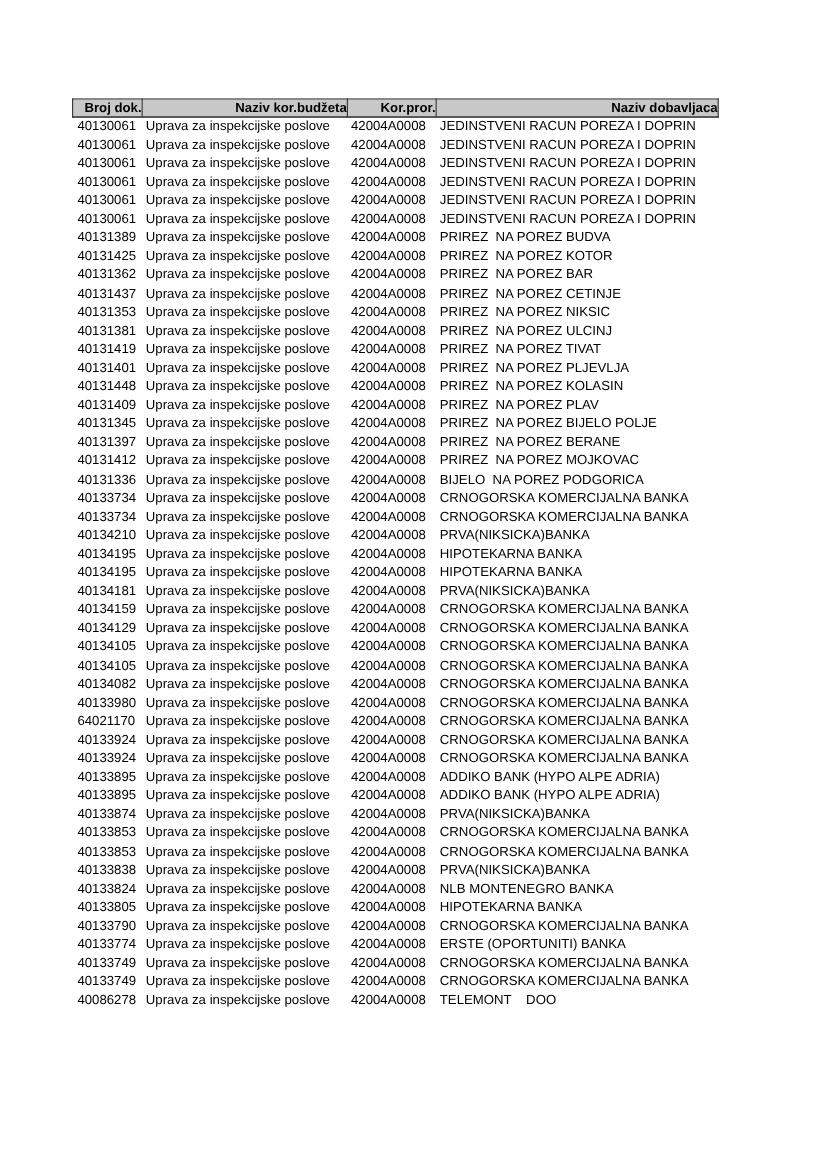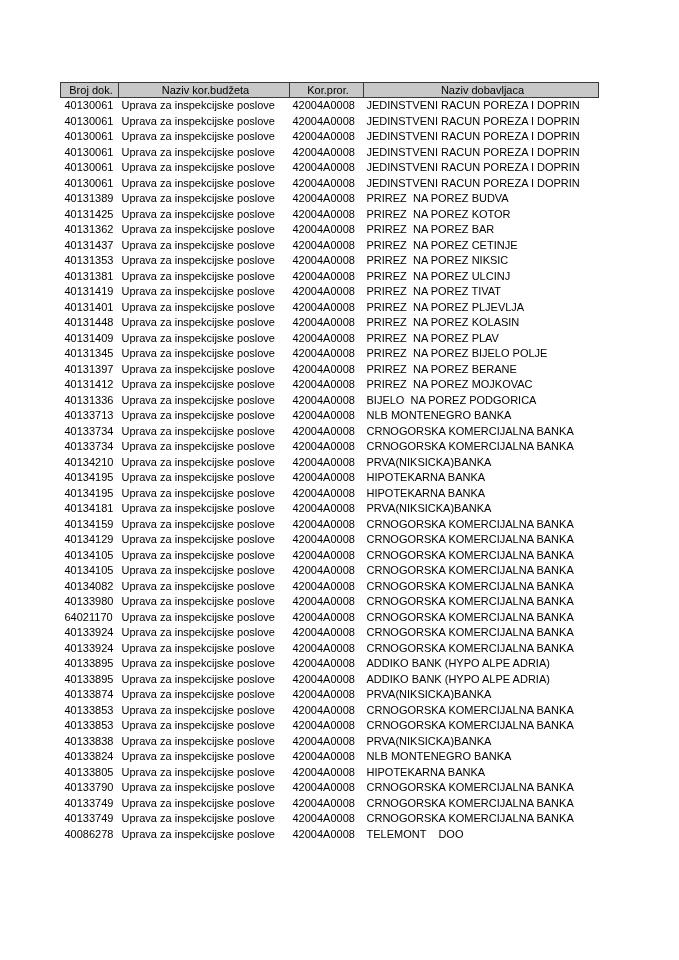--- a/index.html
+++ b/index.html
@@ -17,23 +17,23 @@
   }
   table.grid {
     position: absolute;
     left: 60px; top: 82px;
     border-collapse: collapse;
     table-layout: fixed;
   }
   table.grid th {
     background: #c8c8c8;
     border: 1px solid #3a3a3a;
-    font-weight: normal;
+    font-weight: bold;
     font-size: 11px;
-    text-align: center;
+    text-align: right;
     height: 15px;
     line-height: 14px;
     padding: 0 0 0 3px;
     white-space: pre;
     overflow: hidden;
   }
   table.grid td {
     font-size: 11px;
     height: 15.5px;
     line-height: 15.5px;
@@ -183,168 +183,168 @@
           <td class="c2">42004A0008</td>
           <td class="c3">PRIREZ  NA POREZ MOJKOVAC</td>
         </tr>
         <tr>
           <td class="c0">40131336</td>
           <td class="c1">Uprava za inspekcijske poslove</td>
           <td class="c2">42004A0008</td>
           <td class="c3">BIJELO  NA POREZ PODGORICA</td>
         </tr>
         <tr>
-          <td class="c0">40133713</td>
+          <td class="c0">40133734</td>
+          <td class="c1">Uprava za inspekcijske poslove</td>
+          <td class="c2">42004A0008</td>
+          <td class="c3">CRNOGORSKA KOMERCIJALNA BANKA</td>
+        </tr>
+        <tr>
+          <td class="c0">40133734</td>
+          <td class="c1">Uprava za inspekcijske poslove</td>
+          <td class="c2">42004A0008</td>
+          <td class="c3">CRNOGORSKA KOMERCIJALNA BANKA</td>
+        </tr>
+        <tr>
+          <td class="c0">40134210</td>
+          <td class="c1">Uprava za inspekcijske poslove</td>
+          <td class="c2">42004A0008</td>
+          <td class="c3">PRVA(NIKSICKA)BANKA</td>
+        </tr>
+        <tr>
+          <td class="c0">40134195</td>
+          <td class="c1">Uprava za inspekcijske poslove</td>
+          <td class="c2">42004A0008</td>
+          <td class="c3">HIPOTEKARNA BANKA</td>
+        </tr>
+        <tr>
+          <td class="c0">40134195</td>
+          <td class="c1">Uprava za inspekcijske poslove</td>
+          <td class="c2">42004A0008</td>
+          <td class="c3">HIPOTEKARNA BANKA</td>
+        </tr>
+        <tr>
+          <td class="c0">40134181</td>
+          <td class="c1">Uprava za inspekcijske poslove</td>
+          <td class="c2">42004A0008</td>
+          <td class="c3">PRVA(NIKSICKA)BANKA</td>
+        </tr>
+        <tr>
+          <td class="c0">40134159</td>
+          <td class="c1">Uprava za inspekcijske poslove</td>
+          <td class="c2">42004A0008</td>
+          <td class="c3">CRNOGORSKA KOMERCIJALNA BANKA</td>
+        </tr>
+        <tr>
+          <td class="c0">40134129</td>
+          <td class="c1">Uprava za inspekcijske poslove</td>
+          <td class="c2">42004A0008</td>
+          <td class="c3">CRNOGORSKA KOMERCIJALNA BANKA</td>
+        </tr>
+        <tr>
+          <td class="c0">40134105</td>
+          <td class="c1">Uprava za inspekcijske poslove</td>
+          <td class="c2">42004A0008</td>
+          <td class="c3">CRNOGORSKA KOMERCIJALNA BANKA</td>
+        </tr>
+        <tr>
+          <td class="c0">40134105</td>
+          <td class="c1">Uprava za inspekcijske poslove</td>
+          <td class="c2">42004A0008</td>
+          <td class="c3">CRNOGORSKA KOMERCIJALNA BANKA</td>
+        </tr>
+        <tr>
+          <td class="c0">40134082</td>
+          <td class="c1">Uprava za inspekcijske poslove</td>
+          <td class="c2">42004A0008</td>
+          <td class="c3">CRNOGORSKA KOMERCIJALNA BANKA</td>
+        </tr>
+        <tr>
+          <td class="c0">40133980</td>
+          <td class="c1">Uprava za inspekcijske poslove</td>
+          <td class="c2">42004A0008</td>
+          <td class="c3">CRNOGORSKA KOMERCIJALNA BANKA</td>
+        </tr>
+        <tr>
+          <td class="c0">64021170</td>
+          <td class="c1">Uprava za inspekcijske poslove</td>
+          <td class="c2">42004A0008</td>
+          <td class="c3">CRNOGORSKA KOMERCIJALNA BANKA</td>
+        </tr>
+        <tr>
+          <td class="c0">40133924</td>
+          <td class="c1">Uprava za inspekcijske poslove</td>
+          <td class="c2">42004A0008</td>
+          <td class="c3">CRNOGORSKA KOMERCIJALNA BANKA</td>
+        </tr>
+        <tr>
+          <td class="c0">40133924</td>
+          <td class="c1">Uprava za inspekcijske poslove</td>
+          <td class="c2">42004A0008</td>
+          <td class="c3">CRNOGORSKA KOMERCIJALNA BANKA</td>
+        </tr>
+        <tr>
+          <td class="c0">40133895</td>
+          <td class="c1">Uprava za inspekcijske poslove</td>
+          <td class="c2">42004A0008</td>
+          <td class="c3">ADDIKO BANK (HYPO ALPE ADRIA)</td>
+        </tr>
+        <tr>
+          <td class="c0">40133895</td>
+          <td class="c1">Uprava za inspekcijske poslove</td>
+          <td class="c2">42004A0008</td>
+          <td class="c3">ADDIKO BANK (HYPO ALPE ADRIA)</td>
+        </tr>
+        <tr>
+          <td class="c0">40133874</td>
+          <td class="c1">Uprava za inspekcijske poslove</td>
+          <td class="c2">42004A0008</td>
+          <td class="c3">PRVA(NIKSICKA)BANKA</td>
+        </tr>
+        <tr>
+          <td class="c0">40133853</td>
+          <td class="c1">Uprava za inspekcijske poslove</td>
+          <td class="c2">42004A0008</td>
+          <td class="c3">CRNOGORSKA KOMERCIJALNA BANKA</td>
+        </tr>
+        <tr>
+          <td class="c0">40133853</td>
+          <td class="c1">Uprava za inspekcijske poslove</td>
+          <td class="c2">42004A0008</td>
+          <td class="c3">CRNOGORSKA KOMERCIJALNA BANKA</td>
+        </tr>
+        <tr>
+          <td class="c0">40133838</td>
+          <td class="c1">Uprava za inspekcijske poslove</td>
+          <td class="c2">42004A0008</td>
+          <td class="c3">PRVA(NIKSICKA)BANKA</td>
+        </tr>
+        <tr>
+          <td class="c0">40133824</td>
           <td class="c1">Uprava za inspekcijske poslove</td>
           <td class="c2">42004A0008</td>
           <td class="c3">NLB MONTENEGRO BANKA</td>
         </tr>
         <tr>
-          <td class="c0">40133734</td>
-          <td class="c1">Uprava za inspekcijske poslove</td>
-          <td class="c2">42004A0008</td>
-          <td class="c3">CRNOGORSKA KOMERCIJALNA BANKA</td>
-        </tr>
-        <tr>
-          <td class="c0">40133734</td>
-          <td class="c1">Uprava za inspekcijske poslove</td>
-          <td class="c2">42004A0008</td>
-          <td class="c3">CRNOGORSKA KOMERCIJALNA BANKA</td>
-        </tr>
-        <tr>
-          <td class="c0">40134210</td>
-          <td class="c1">Uprava za inspekcijske poslove</td>
-          <td class="c2">42004A0008</td>
-          <td class="c3">PRVA(NIKSICKA)BANKA</td>
-        </tr>
-        <tr>
-          <td class="c0">40134195</td>
+          <td class="c0">40133805</td>
           <td class="c1">Uprava za inspekcijske poslove</td>
           <td class="c2">42004A0008</td>
           <td class="c3">HIPOTEKARNA BANKA</td>
         </tr>
         <tr>
-          <td class="c0">40134195</td>
-          <td class="c1">Uprava za inspekcijske poslove</td>
-          <td class="c2">42004A0008</td>
-          <td class="c3">HIPOTEKARNA BANKA</td>
-        </tr>
-        <tr>
-          <td class="c0">40134181</td>
-          <td class="c1">Uprava za inspekcijske poslove</td>
-          <td class="c2">42004A0008</td>
-          <td class="c3">PRVA(NIKSICKA)BANKA</td>
-        </tr>
-        <tr>
-          <td class="c0">40134159</td>
-          <td class="c1">Uprava za inspekcijske poslove</td>
-          <td class="c2">42004A0008</td>
-          <td class="c3">CRNOGORSKA KOMERCIJALNA BANKA</td>
-        </tr>
-        <tr>
-          <td class="c0">40134129</td>
-          <td class="c1">Uprava za inspekcijske poslove</td>
-          <td class="c2">42004A0008</td>
-          <td class="c3">CRNOGORSKA KOMERCIJALNA BANKA</td>
-        </tr>
-        <tr>
-          <td class="c0">40134105</td>
-          <td class="c1">Uprava za inspekcijske poslove</td>
-          <td class="c2">42004A0008</td>
-          <td class="c3">CRNOGORSKA KOMERCIJALNA BANKA</td>
-        </tr>
-        <tr>
-          <td class="c0">40134105</td>
-          <td class="c1">Uprava za inspekcijske poslove</td>
-          <td class="c2">42004A0008</td>
-          <td class="c3">CRNOGORSKA KOMERCIJALNA BANKA</td>
-        </tr>
-        <tr>
-          <td class="c0">40134082</td>
-          <td class="c1">Uprava za inspekcijske poslove</td>
-          <td class="c2">42004A0008</td>
-          <td class="c3">CRNOGORSKA KOMERCIJALNA BANKA</td>
-        </tr>
-        <tr>
-          <td class="c0">40133980</td>
-          <td class="c1">Uprava za inspekcijske poslove</td>
-          <td class="c2">42004A0008</td>
-          <td class="c3">CRNOGORSKA KOMERCIJALNA BANKA</td>
-        </tr>
-        <tr>
-          <td class="c0">64021170</td>
-          <td class="c1">Uprava za inspekcijske poslove</td>
-          <td class="c2">42004A0008</td>
-          <td class="c3">CRNOGORSKA KOMERCIJALNA BANKA</td>
-        </tr>
-        <tr>
-          <td class="c0">40133924</td>
-          <td class="c1">Uprava za inspekcijske poslove</td>
-          <td class="c2">42004A0008</td>
-          <td class="c3">CRNOGORSKA KOMERCIJALNA BANKA</td>
-        </tr>
-        <tr>
-          <td class="c0">40133924</td>
-          <td class="c1">Uprava za inspekcijske poslove</td>
-          <td class="c2">42004A0008</td>
-          <td class="c3">CRNOGORSKA KOMERCIJALNA BANKA</td>
-        </tr>
-        <tr>
-          <td class="c0">40133895</td>
-          <td class="c1">Uprava za inspekcijske poslove</td>
-          <td class="c2">42004A0008</td>
-          <td class="c3">ADDIKO BANK (HYPO ALPE ADRIA)</td>
-        </tr>
-        <tr>
-          <td class="c0">40133895</td>
-          <td class="c1">Uprava za inspekcijske poslove</td>
-          <td class="c2">42004A0008</td>
-          <td class="c3">ADDIKO BANK (HYPO ALPE ADRIA)</td>
-        </tr>
-        <tr>
-          <td class="c0">40133874</td>
-          <td class="c1">Uprava za inspekcijske poslove</td>
-          <td class="c2">42004A0008</td>
-          <td class="c3">PRVA(NIKSICKA)BANKA</td>
-        </tr>
-        <tr>
-          <td class="c0">40133853</td>
-          <td class="c1">Uprava za inspekcijske poslove</td>
-          <td class="c2">42004A0008</td>
-          <td class="c3">CRNOGORSKA KOMERCIJALNA BANKA</td>
-        </tr>
-        <tr>
-          <td class="c0">40133853</td>
-          <td class="c1">Uprava za inspekcijske poslove</td>
-          <td class="c2">42004A0008</td>
-          <td class="c3">CRNOGORSKA KOMERCIJALNA BANKA</td>
-        </tr>
-        <tr>
-          <td class="c0">40133838</td>
-          <td class="c1">Uprava za inspekcijske poslove</td>
-          <td class="c2">42004A0008</td>
-          <td class="c3">PRVA(NIKSICKA)BANKA</td>
-        </tr>
-        <tr>
-          <td class="c0">40133824</td>
-          <td class="c1">Uprava za inspekcijske poslove</td>
-          <td class="c2">42004A0008</td>
-          <td class="c3">NLB MONTENEGRO BANKA</td>
-        </tr>
-        <tr>
-          <td class="c0">40133805</td>
-          <td class="c1">Uprava za inspekcijske poslove</td>
-          <td class="c2">42004A0008</td>
-          <td class="c3">HIPOTEKARNA BANKA</td>
-        </tr>
-        <tr>
           <td class="c0">40133790</td>
           <td class="c1">Uprava za inspekcijske poslove</td>
           <td class="c2">42004A0008</td>
           <td class="c3">CRNOGORSKA KOMERCIJALNA BANKA</td>
+        </tr>
+        <tr>
+          <td class="c0">40133774</td>
+          <td class="c1">Uprava za inspekcijske poslove</td>
+          <td class="c2">42004A0008</td>
+          <td class="c3">ERSTE (OPORTUNITI) BANKA</td>
         </tr>
         <tr>
           <td class="c0">40133749</td>
           <td class="c1">Uprava za inspekcijske poslove</td>
           <td class="c2">42004A0008</td>
           <td class="c3">CRNOGORSKA KOMERCIJALNA BANKA</td>
         </tr>
         <tr>
           <td class="c0">40133749</td>
           <td class="c1">Uprava za inspekcijske poslove</td>

